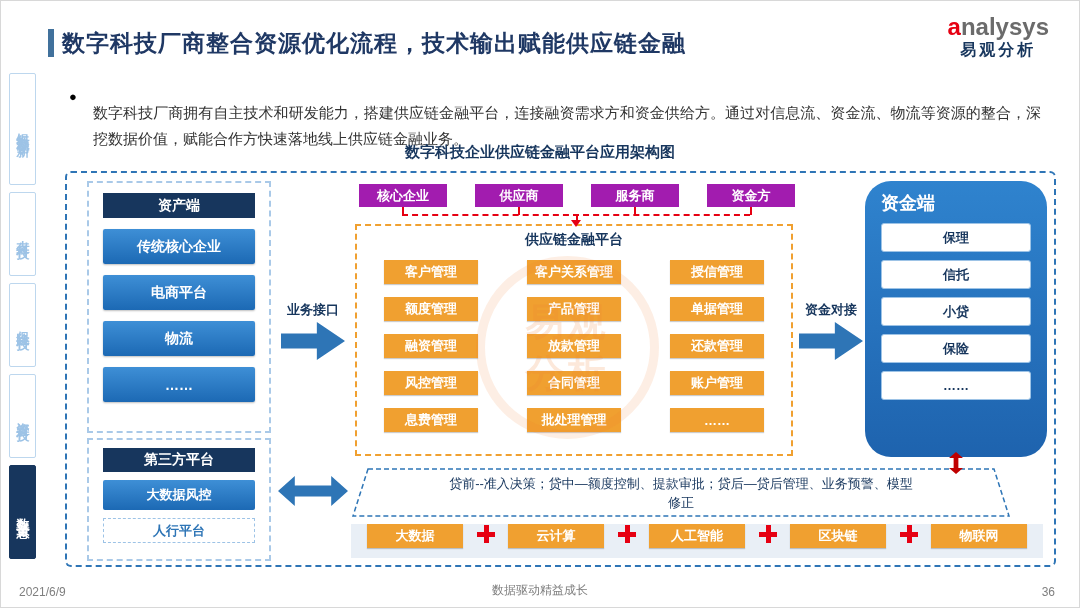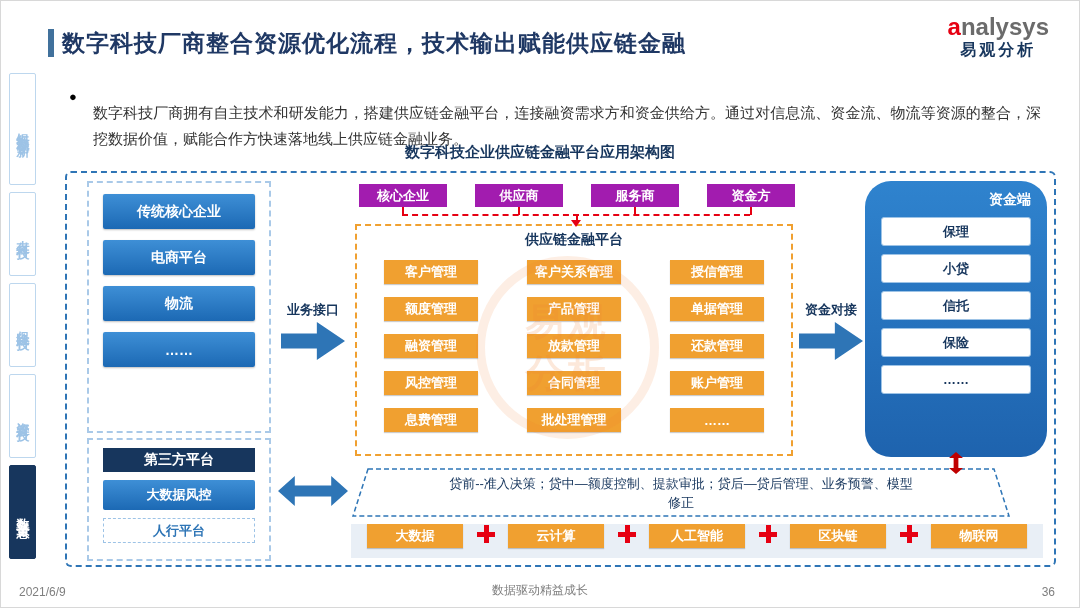--- a/index.html
+++ b/index.html
@@ -84,21 +84,21 @@
     justify-content:space-between;padding:0 16px;box-sizing:border-box;}
   .tech-box{width:96px;height:24px;background:#F0A030;color:#fff;font-size:13px;font-weight:bold;display:flex;align-items:center;justify-content:center;box-shadow:0 1px 1px rgba(0,0,0,.2);}
   .plus{position:relative;width:20px;height:20px;flex:0 0 auto;}
   .plus::before,.plus::after{content:"";position:absolute;background:#E60012;}
   .plus::before{left:8px;top:1px;width:5px;height:18px;}
   .plus::after{left:1px;top:8px;width:18px;height:5px;}
 
   
   .fund-panel{position:absolute;left:864px;top:180px;width:182px;height:276px;background:linear-gradient(180deg,#2F83CE,#1E63AE);
     border-radius:26px;padding:10px 16px;box-sizing:border-box;}
-  .fund-header{text-align:right;color:#fff;font-size:14px;font-weight:bold;margin-bottom:8px;}
+  .fund-header{text-align:left;color:#fff;font-size:18px;font-weight:bold;margin-bottom:8px;}
   .fund-item{height:27px;background:#fff;border:1px solid #9DC3E6;border-radius:3px;color:#17365D;font-size:13px;font-weight:bold;
     display:flex;align-items:center;justify-content:center;margin-bottom:8px;}
 
   
   .darrow-h{position:absolute;left:277px;top:475px;width:70px;height:30px;background:#2E75B6;
     clip-path:polygon(0 50%,24% 0,24% 32%,76% 32%,76% 0,100% 50%,76% 100%,76% 68%,24% 68%,24% 100%);}
   .darrow-v{position:absolute;left:948px;top:451px;width:14px;height:22px;background:#C00000;
     clip-path:polygon(50% 0,100% 27%,67% 27%,67% 73%,100% 73%,50% 100%,0 73%,33% 73%,33% 27%,0 27%);z-index:4;}
 
   
@@ -133,20 +133,21 @@
     <div class="side-tab">银行数字创新</div>
     <div class="side-tab">支付科技</div>
     <div class="side-tab">保险科技</div>
     <div class="side-tab">资管科技</div>
     <div class="side-tab active">数字普惠</div>
   </div>
 
   <div class="outer-border"></div>
 
   <div class="asset-panel">
+    <div class="panel-header">资产端</div>
     <div class="asset-item">传统核心企业</div>
     <div class="asset-item">电商平台</div>
     <div class="asset-item">物流</div>
     <div class="asset-item">……</div>
   </div>
 
   <div class="tp-panel">
     <div class="panel-header">第三方平台</div>
     <div class="tp-blue">大数据风控</div>
     <div class="tp-white">人行平台</div>
@@ -210,22 +211,22 @@
     <div class="tech-box">人工智能</div>
     <div class="plus"></div>
     <div class="tech-box">区块链</div>
     <div class="plus"></div>
     <div class="tech-box">物联网</div>
   </div>
 
   <div class="fund-panel">
     <div class="fund-header">资金端</div>
     <div class="fund-item">保理</div>
+    <div class="fund-item">信托</div>
     <div class="fund-item">小贷</div>
-    <div class="fund-item">信托</div>
     <div class="fund-item">保险</div>
     <div class="fund-item">……</div>
   </div>
 
   <div class="darrow-h"></div>
   <div class="darrow-v"></div>
 
   <div class="watermark">
       <span>易观分析</span>
     </div>

